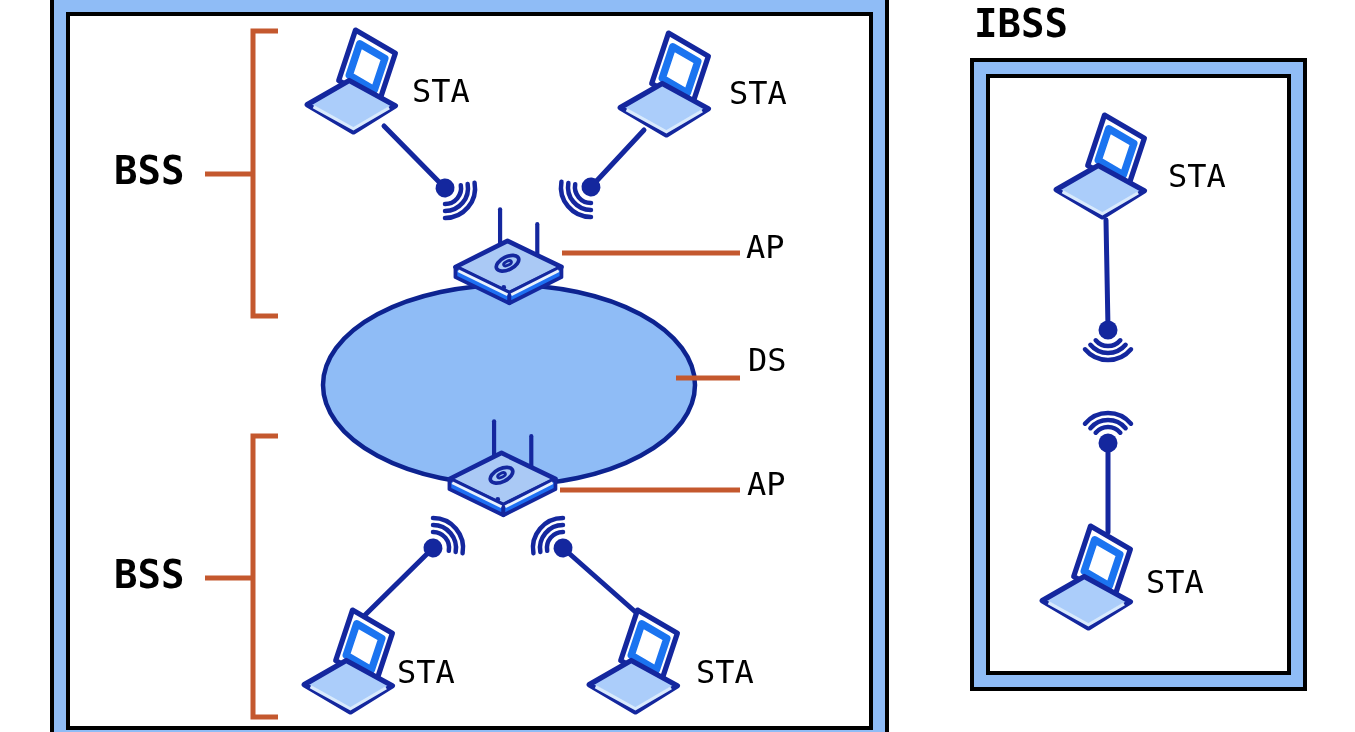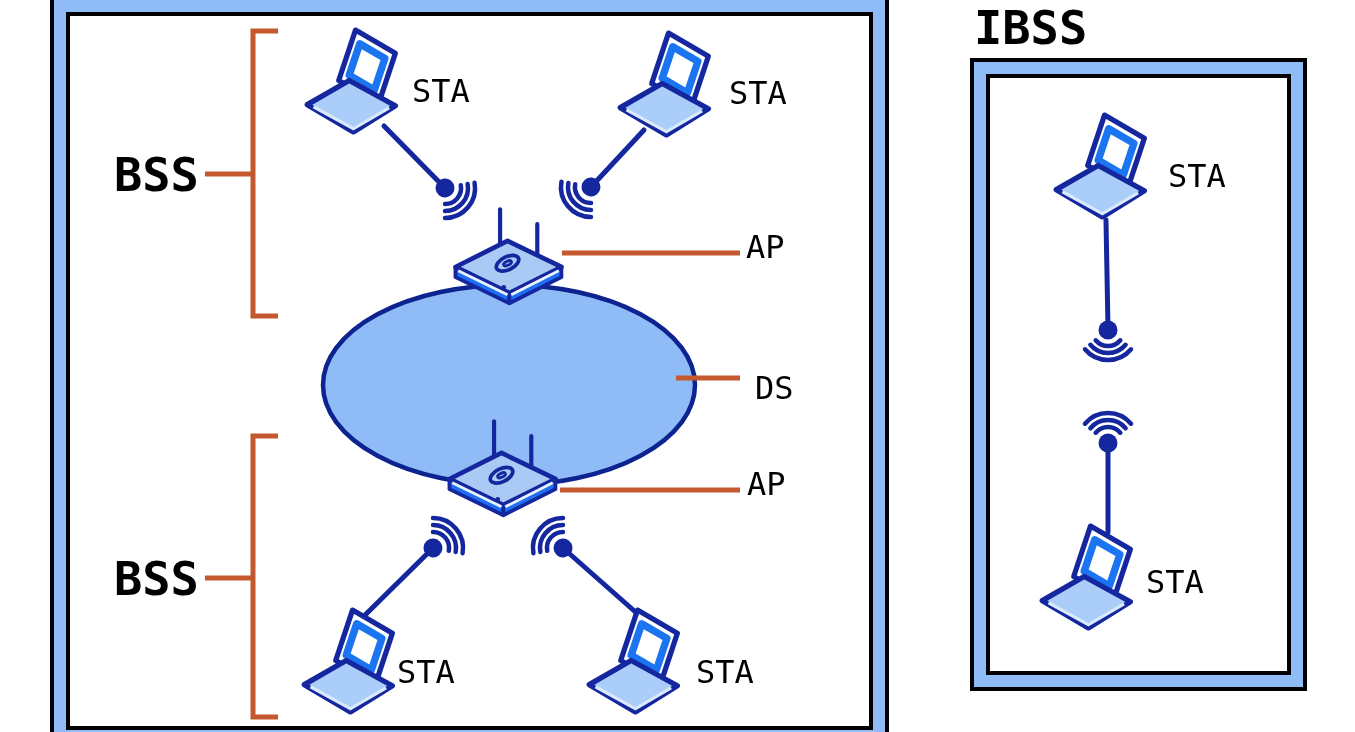--- a/index.html
+++ b/index.html
@@ -21,21 +21,21 @@
     font-family:"DejaVu Sans Mono","Liberation Mono",monospace;
   }
   .panel{position:absolute;box-sizing:border-box;border:4px solid var(--ink);
          background:var(--panel-blue);padding:12px;}
   .panel-inner{box-sizing:border-box;width:100%;height:100%;
                border:4px solid var(--ink);background:var(--paper);}
   .main-panel{left:50px;top:-4px;width:839px;height:750px;}
   .ibss-panel{left:970px;top:58px;width:337px;height:633px;}
   .overlay{position:absolute;left:0;top:0;width:1355px;height:732px;pointer-events:none;}
   .lbl{position:absolute;font-size:32px;line-height:1;color:var(--ink);white-space:nowrap;}
-  .lbl.bold{font-weight:bold;font-size:47px;}
+  .lbl.bold{font-weight:bold;font-size:39px;}
   
   .conn{stroke:var(--navy);stroke-width:5;stroke-linecap:round;fill:none;}
   .wifi-arc{stroke:var(--navy);stroke-width:4.5;stroke-linecap:round;fill:none;}
   .wifi-dot{fill:var(--navy);}
   .leader{stroke:var(--orange);stroke-width:5;fill:none;}
   .bracket{stroke:var(--orange);stroke-width:5;fill:none;}
   .ds-ellipse{fill:var(--panel-blue);stroke:var(--navy-dark);stroke-width:4.5;}
   .lap-screen-outer{fill:var(--paper);stroke:var(--navy);stroke-width:5;stroke-linejoin:round;}
   .lap-screen-frame{fill:var(--paper);stroke:var(--bright-blue);stroke-width:7;stroke-linejoin:round;}
   .lap-base{fill:var(--light-blue);stroke:var(--navy);stroke-width:5;stroke-linejoin:round;}
@@ -131,19 +131,19 @@
   <div class="lbl bold" style="left:114px;top:555px;">BSS</div>
 
   <div class="lbl" style="left:412px;top:75px;">STA</div>
   <div class="lbl" style="left:729px;top:77px;">STA</div>
   <div class="lbl" style="left:397px;top:656px;">STA</div>
   <div class="lbl" style="left:696px;top:656px;">STA</div>
 
   <div class="lbl" style="left:746px;top:231px;">AP</div>
   <div class="lbl" style="left:747px;top:468px;">AP</div>
 
-  <div class="lbl" style="left:748px;top:372px;margin-left:7px;">DS</div>
+  <div class="lbl" style="left:748px;top:344px;">DS</div>
 
   <div class="lbl bold" style="left:974px;top:4px;">IBSS</div>
   <div class="lbl" style="left:1168px;top:160px;">STA</div>
   <div class="lbl" style="left:1146px;top:566px;">STA</div>
 
 </div>
 
 </body></html>

